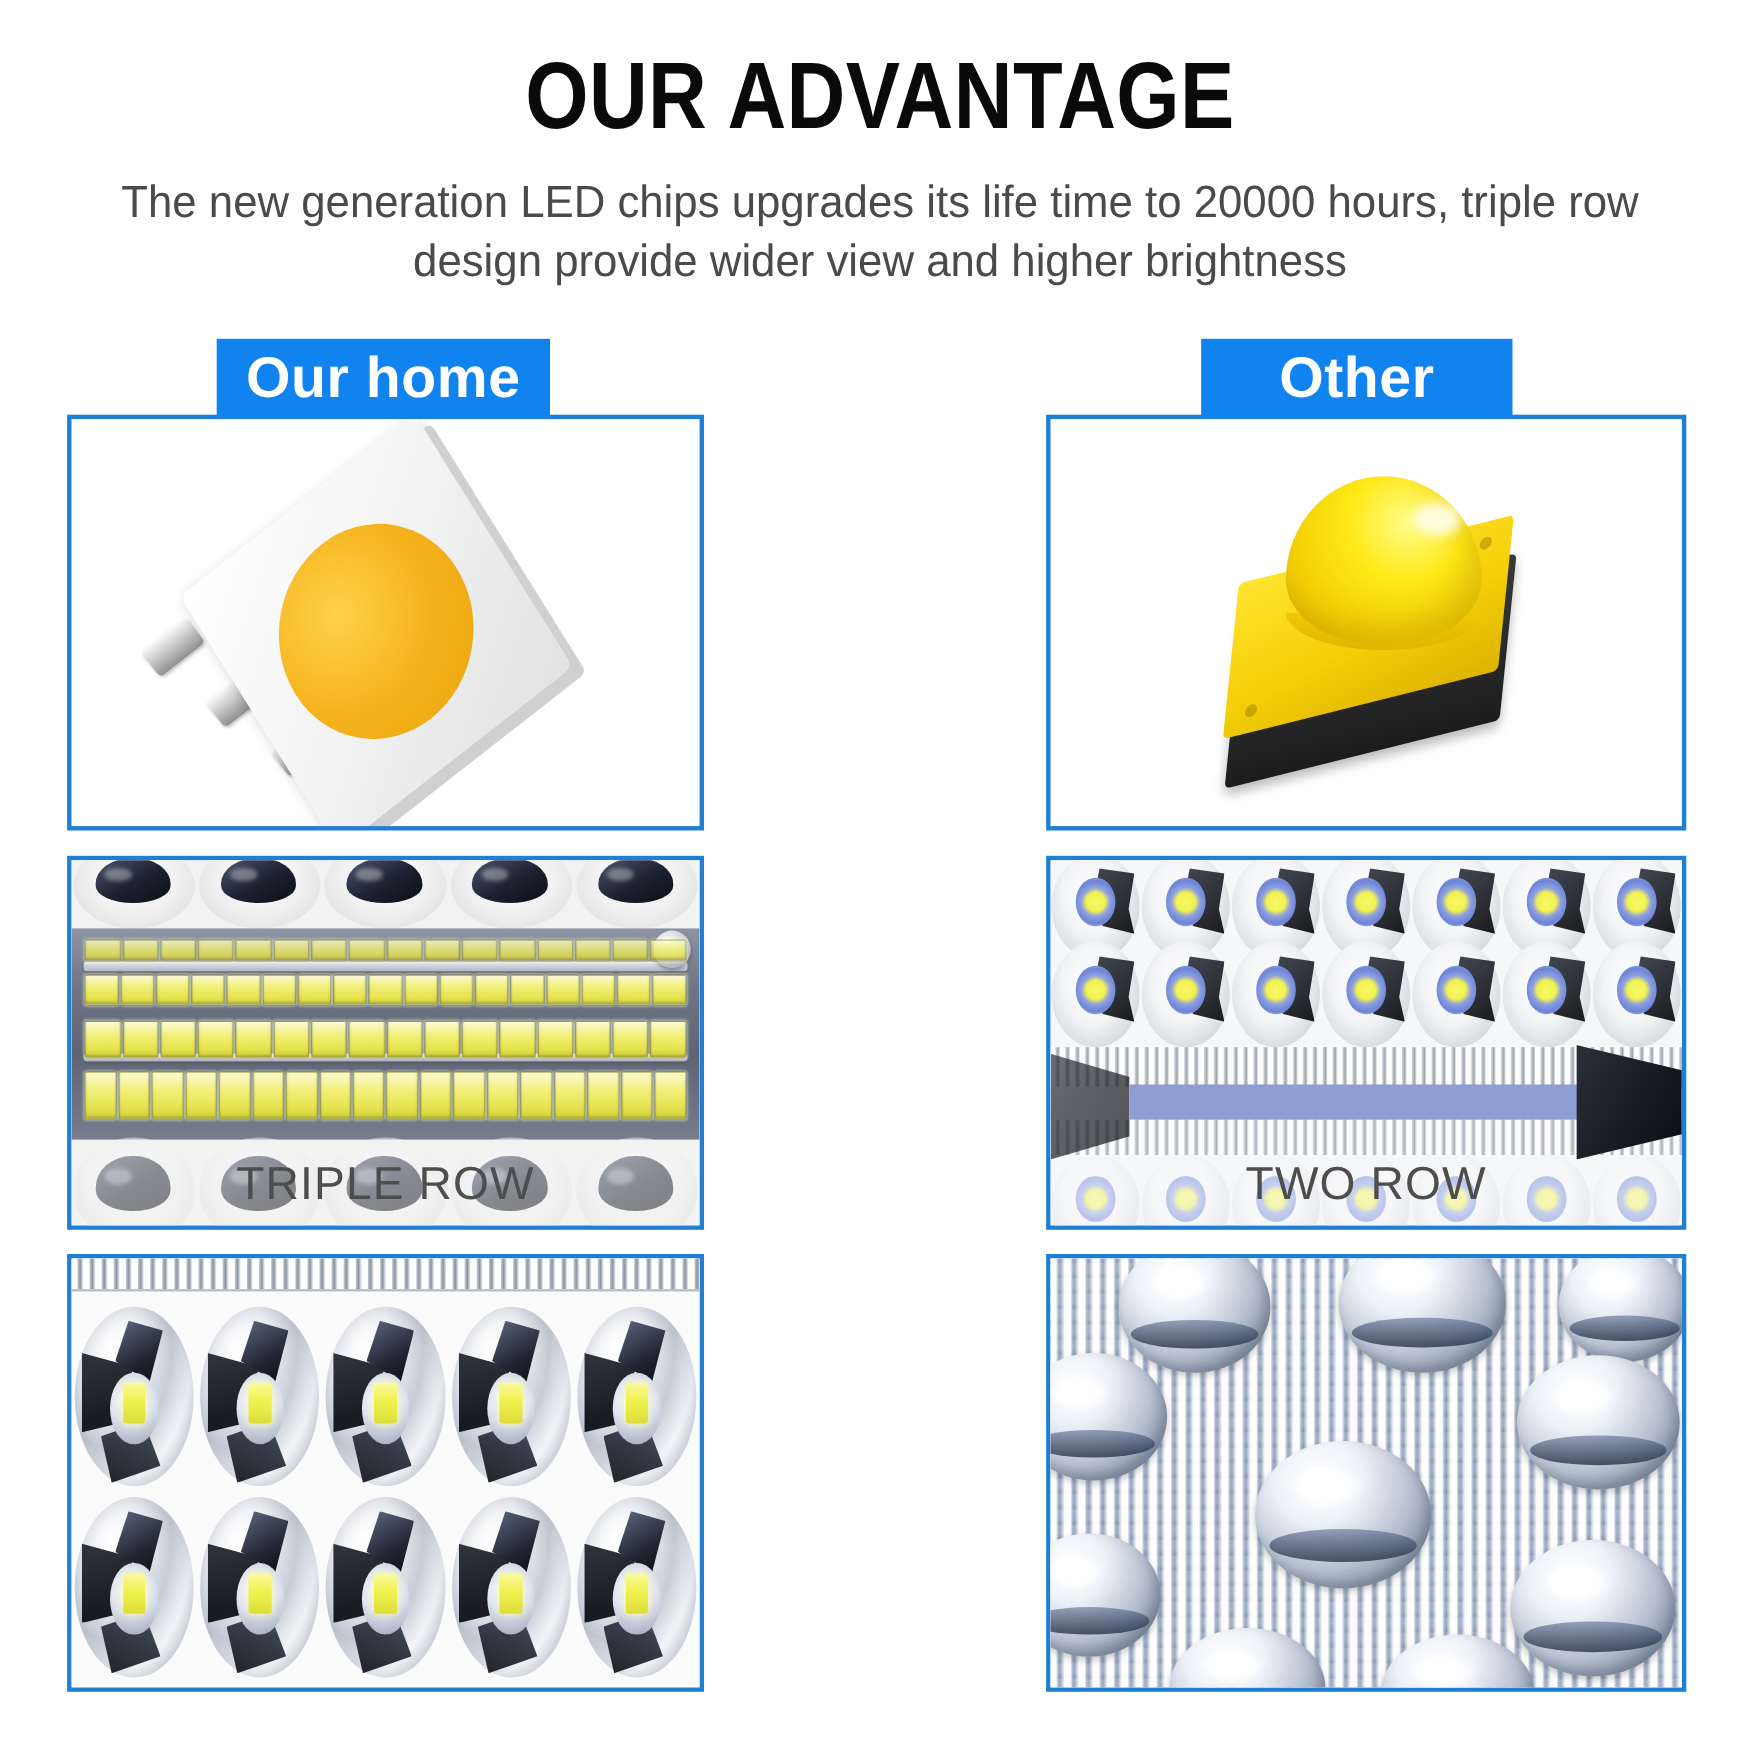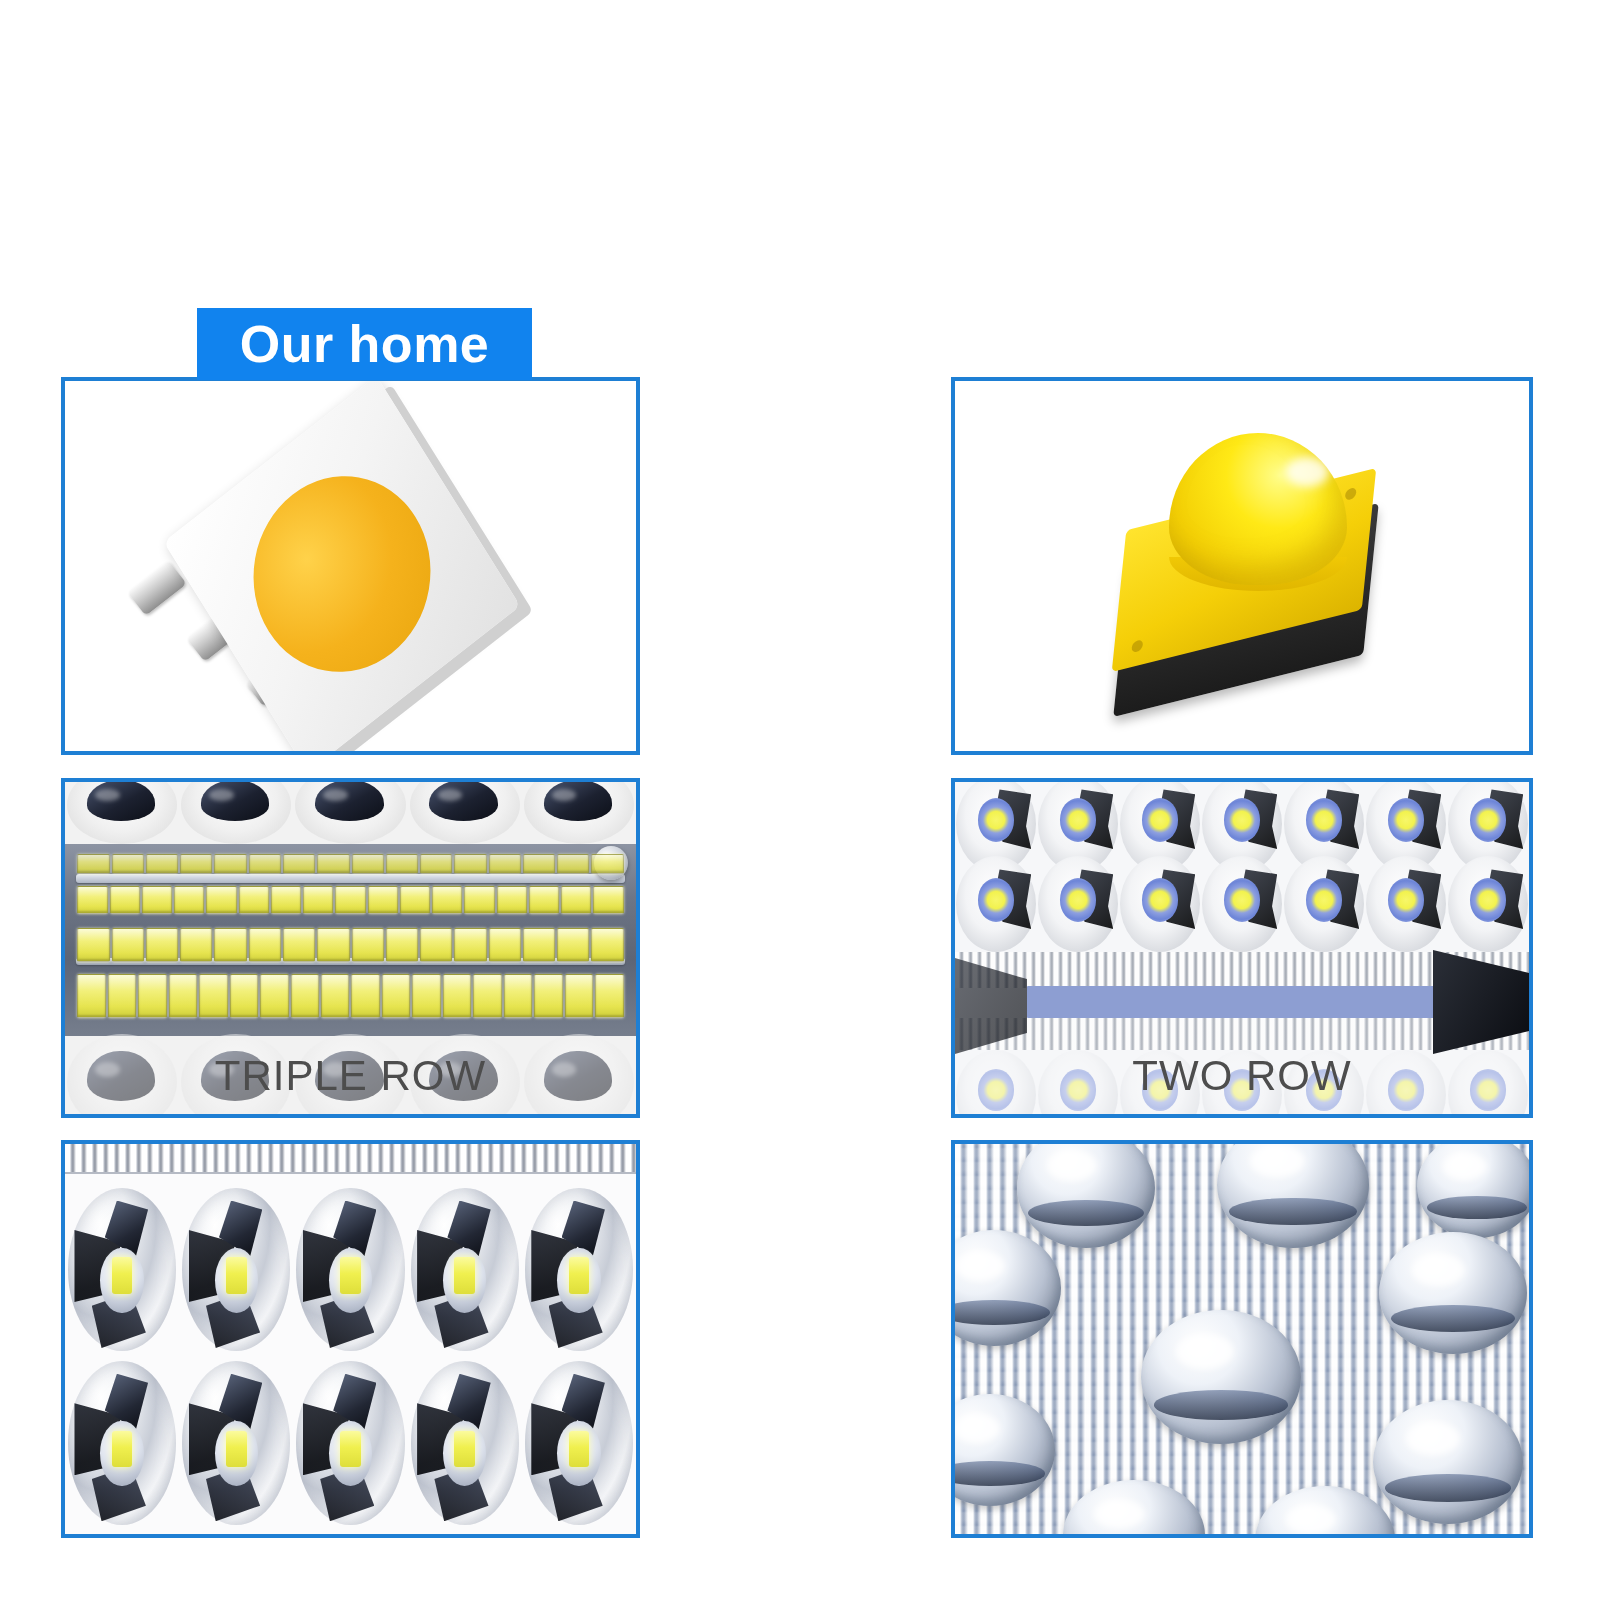--- a/index.html
+++ b/index.html
@@ -26,21 +26,21 @@
     transform: scaleX(0.97); transform-origin: center;
   }
 
   
   .banner {
     position: absolute; height: 72px; background: #1183ee;
     display: flex; align-items: center; justify-content: center;
     color: #ffffff; font-size: 52px; font-weight: 700; letter-spacing: 0.5px;
     z-index: 5;
   }
-  .banner-left  { left: 197px;  top: 308px; width: 335px; }
+  .banner-left  { left: 197px;  top: 308px; width: 303px; }
   .banner-right { left: 1092px; top: 308px; width: 283px; }
 
   
   .panel {
     position: absolute; border: 4px solid #1e7fd4; background: #ffffff;
     overflow: hidden;
   }
   .p-l1 { left: 61px;  top: 377px;  width: 579px; height: 378px; }
   .p-r1 { left: 951px; top: 377px;  width: 582px; height: 378px; }
   .p-l2 { left: 61px;  top: 778px;  width: 579px; height: 340px; }
@@ -269,23 +269,30 @@
   .lens .band {
     position: absolute; left: 8%; bottom: 18%; width: 84%; height: 22%;
     border-radius: 50%; background: linear-gradient(180deg, rgba(80,100,140,.55), rgba(20,30,50,.7));
   }
 </style>
 </head>
 <body>
 
 <div class="page">
 
+  <div class="header">
+    <div class="title">OUR ADVANTAGE</div>
+    <div class="subtitle">The new generation LED chips upgrades its life time to 20000 hours, triple row design provide wider view and higher brightness</div>
+  </div>
 
   <div class="banner banner-left">
     <span>Our home</span>
+  </div>
+  <div class="banner banner-right">
+    <span>Other</span>
   </div>
 
 
   <div class="panel p-l1">
     <div class="smd-wrap">
       <div class="smd-tab t1"></div>
       <div class="smd-tab t2"></div>
       <div class="smd-tab t3"></div>
       <div class="smd-body"></div>
       <div class="smd-face">

